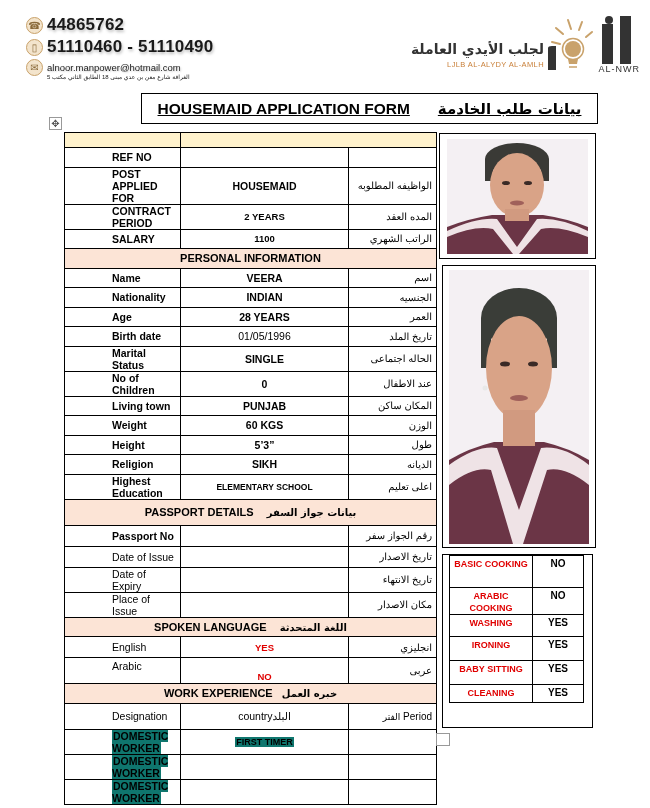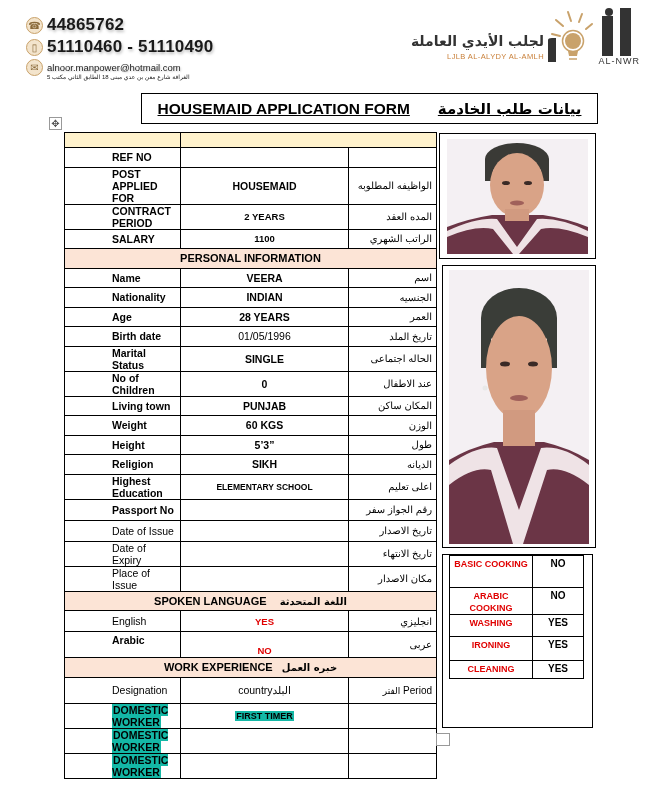--- a/index.html
+++ b/index.html
@@ -12,21 +12,21 @@
   .c-icon { width: 17px; height: 17px; border-radius: 50%; border: 1.5px solid #c9a26b;
             background: #f3e4cc; display: flex; align-items: center; justify-content: center;
             font-size: 10px; color: #8a6a3a; margin-right: 4px; }
   .c-phone { font-size: 17px; font-weight: bold; letter-spacing: 0.2px;
              text-shadow: 1px 2px 3px rgba(0,0,0,0.25); color: #1a1a1a; }
   .c-mail-row { height: 16px; margin-top: 1px; }
   .c-mail { font-size: 9.5px; color: #222; text-shadow: 1px 1px 2px rgba(0,0,0,0.2); }
   .c-addr { font-size: 6px; margin-left: 21px; margin-top: -2px; color: #222; direction: rtl; text-align: left; }
 
   
-  .logo { position: absolute; left: 412px; top: 2px; width: 232px; height: 68px; }
+  .logo { position: absolute; left: 412px; top: 10px; width: 232px; height: 68px; }
   .logo-ar { position: absolute; right: 100px; top: 31px; font-size: 14px; font-weight: bold; color: #333; direction: rtl; white-space: nowrap; font-family: "DejaVu Sans", sans-serif; }
   .logo-en { position: absolute; right: 100px; top: 50px; font-size: 7.5px; color: #c9803a; letter-spacing: 0.4px; white-space: nowrap; }
   .logo-mark { position: absolute; right: 6px; top: 2px; width: 92px; height: 64px; }
   .logo-brand { position: absolute; right: 4px; top: 54px; font-size: 9px; color: #333; letter-spacing: 1px; margin-left: 30px; }
 
   
   .title-box { position: absolute; left: 97px; top: 93px; width: 457px; height: 31px; border: 1px solid #000;
                display: flex; align-items: center; justify-content: center; margin-left: 44px; }
   .title-en { font-size: 15.5px; font-weight: bold; text-decoration: underline; margin-right: 28px; }
   .title-ar { font-size: 15px; font-weight: bold; text-decoration: underline; direction: rtl; font-family: "DejaVu Sans", sans-serif; }
@@ -40,21 +40,21 @@
   table.main td.val { text-align: center; font-weight: bold; width: 168px; }
   table.main td.val.small { font-size: 8.5px; }
   table.main td.ar { text-align: right; direction: rtl; font-family: Liberation Sans, sans-serif; font-size: 10px; width: 88px; }
   tr.cream td { background: #fff2cc; height: 15px; }
   tr.section td { background: #fce4d6; text-align: center; font-weight: bold; font-size: 11px; }
   tr.section td .sar { font-family: "DejaVu Sans", sans-serif; font-size: 10px; direction: rtl; margin-left: 10px; }
   tr.section td .sar-l { font-family: "DejaVu Sans", sans-serif; font-size: 10px; direction: rtl; margin-left: 6px; }
   tr.tall td { height: 26px; }
   tr.mid td { height: 21px; }
   .red { color: #e00000; }
-  .hl { background: #14b8a6; padding: 0 1px; }
+  .hl { background: #0f766e; padding: 0 1px; }
   td.bottom-val { vertical-align: bottom !important; padding-bottom: 1px !important; }
   td.top-lbl { vertical-align: top !important; padding-top: 2px !important; }
 
   
   .photo-frame { position: absolute; border: 1px solid #000; background: #fff; }
   .photo-inner { position: absolute; background: #f3eff2; overflow: hidden; }
 
   
   .skills-frame { position: absolute; left: 442px; top: 554px; width: 151px; height: 174px; border: 1px solid #000; }
   table.skills { position: absolute; left: 449px; top: 555px; width: 134px; border-collapse: collapse; table-layout: fixed; }
@@ -201,20 +201,26 @@
     <td class="lbl">Religion</td>
     <td class="val">SIKH</td>
     <td class="ar">الديانه</td>
   </tr>
   <tr>
     <td class="lbl">Highest Education</td>
     <td class="val small">ELEMENTARY SCHOOL</td>
     <td class="ar">اعلى تعليم</td>
   </tr>
 
+  <tr class="section tall">
+    <td colspan="3">
+      <span>PASSPORT DETAILS</span>
+      <span class="sar">بيانات جواز السفر</span>
+    </td>
+  </tr>
 
   <tr class="mid">
     <td class="lbl" style="font-weight:bold">Passport No</td>
     <td class="val"></td>
     <td class="ar">رقم الجواز سفر</td>
   </tr>
   <tr class="mid">
     <td class="lbl" style="font-weight:normal">Date of Issue</td>
     <td class="val"></td>
     <td class="ar">تاريخ الاصدار</td>
@@ -235,21 +241,21 @@
       <span>SPOKEN LANGUAGE</span>
       <span class="sar">اللغة المتحدثة</span>
     </td>
   </tr>
   <tr class="mid">
     <td class="lbl" style="font-weight:normal">English</td>
     <td class="val red" style="font-size:9.5px">YES</td>
     <td class="ar">انجليزي</td>
   </tr>
   <tr style="height:26px">
-    <td class="lbl top-lbl" style="font-weight:bold;height:26px">Arabic</td>
+    <td class="lbl top-lbl" style="font-weight:normal;height:26px">Arabic</td>
     <td class="val red bottom-val" style="font-size:9.5px">NO</td>
     <td class="ar">عربى</td>
   </tr>
 
   <tr class="section">
     <td colspan="3">
       <span>WORK EXPERIENCE</span>
       <span class="sar-l">خبره العمل</span>
     </td>
   </tr>
@@ -332,20 +338,24 @@
     <td class="sv">NO</td>
   </tr>
   <tr style="height:22px">
     <td class="sk">WASHING</td>
     <td class="sv">YES</td>
   </tr>
   <tr style="height:24px">
     <td class="sk">IRONING</td>
     <td class="sv">YES</td>
   </tr>
+  <tr style="height:24px">
+    <td class="sk">BABY SITTING</td>
+    <td class="sv">YES</td>
+  </tr>
   <tr style="height:18px">
     <td class="sk">CLEANING</td>
     <td class="sv">YES</td>
   </tr>
 </tbody>
   </table>
 
 <div class="empty-box"></div>
 
 </body></html>

